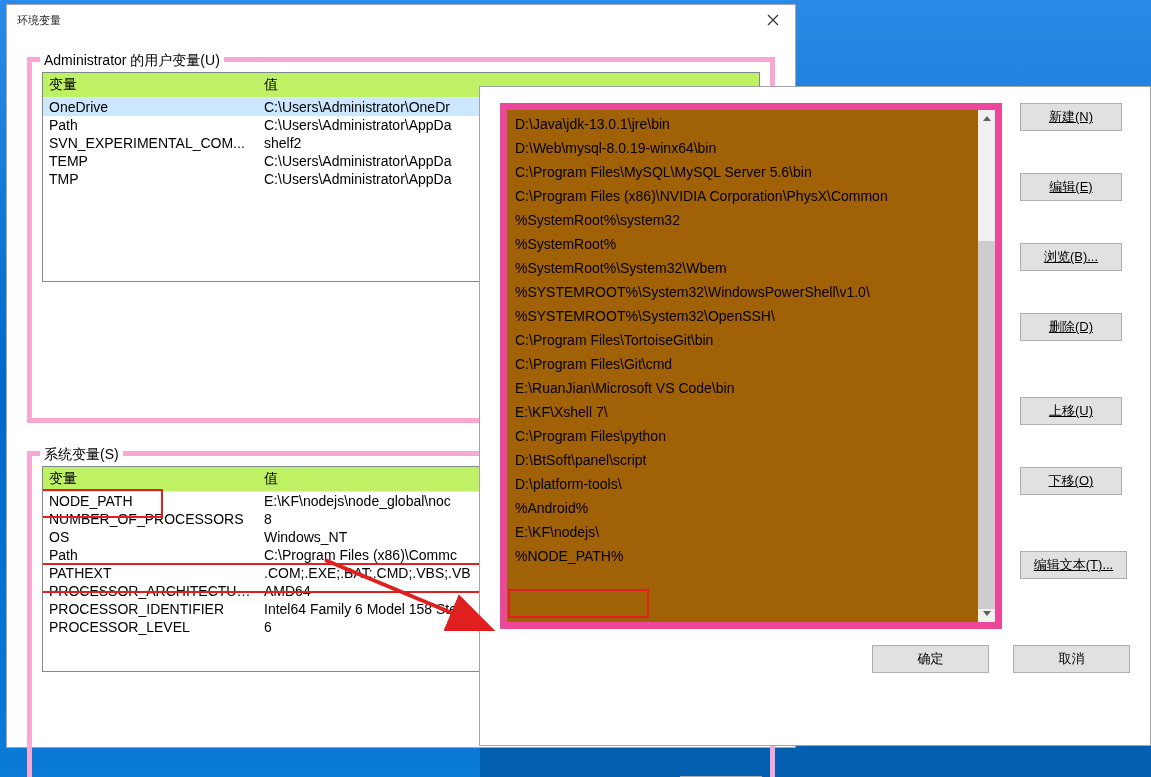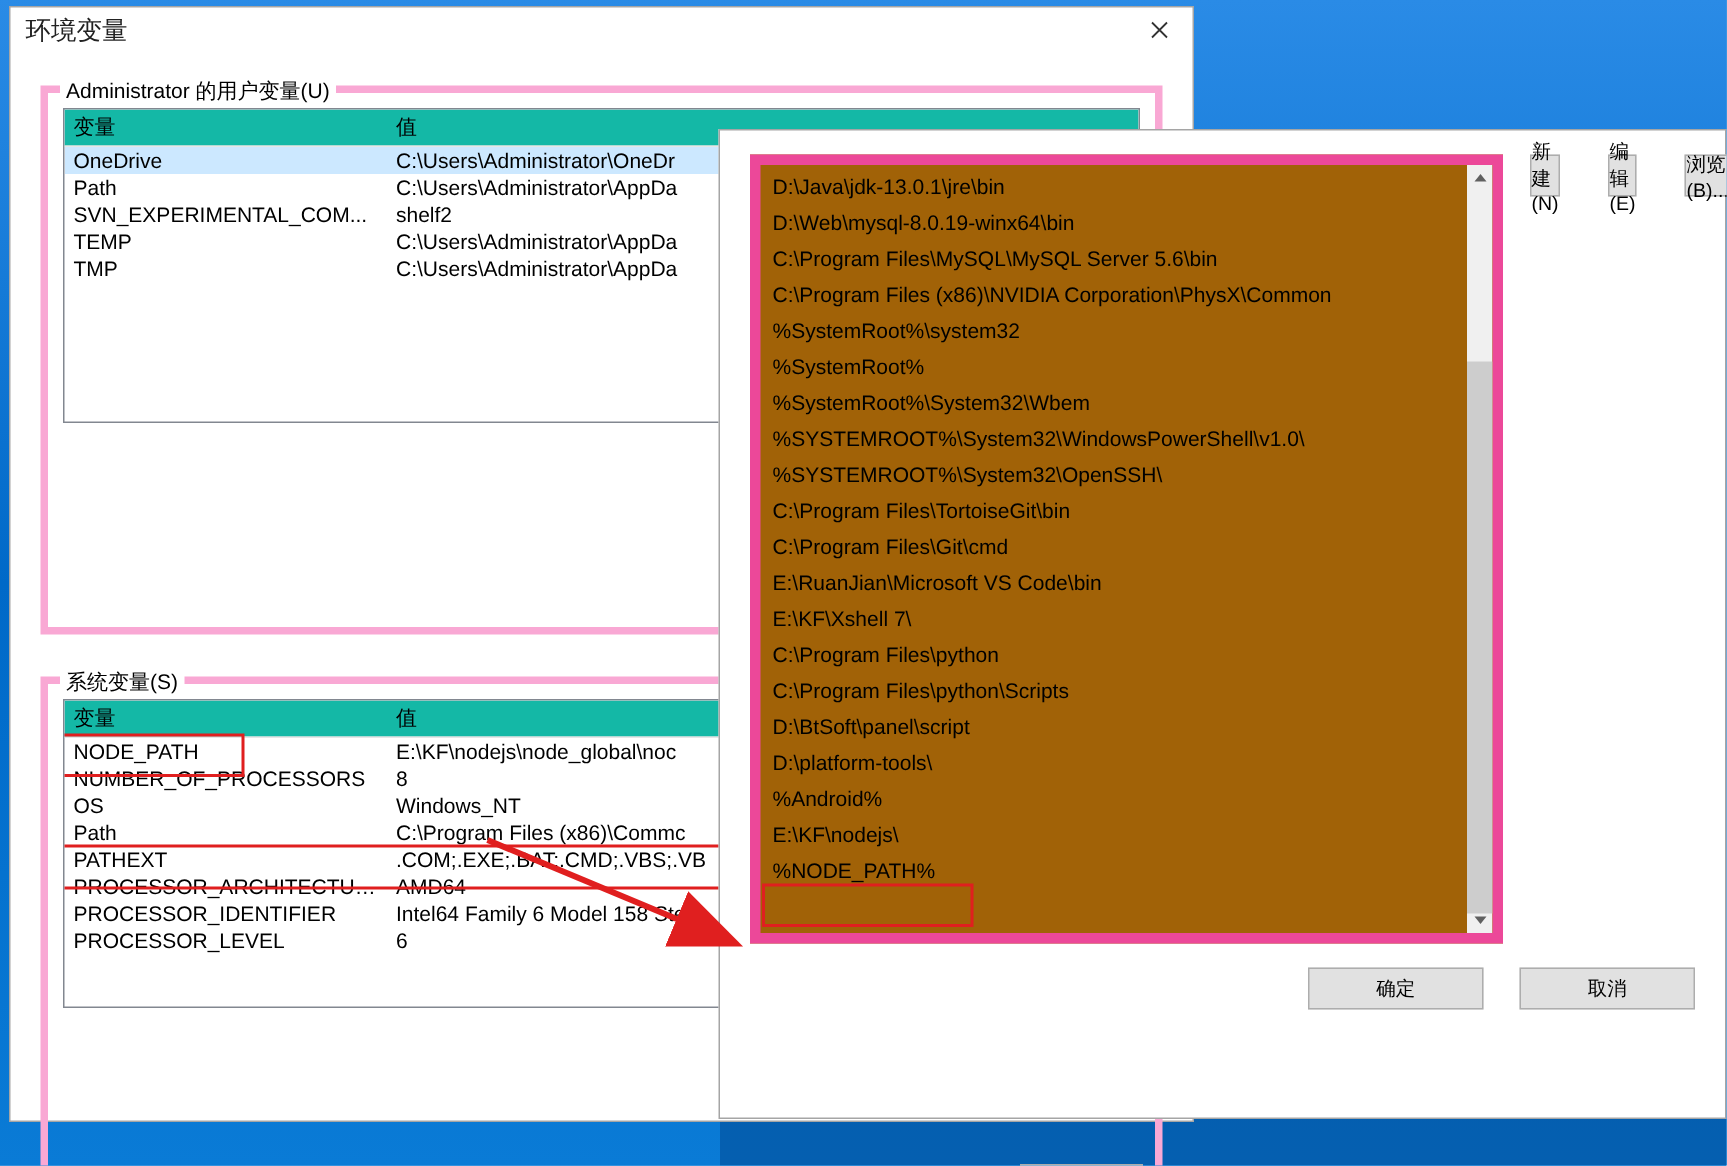--- a/index.html
+++ b/index.html
@@ -36,21 +36,21 @@
     border: 1px solid #a5a5a5;
     box-shadow: 0 0 0 0 transparent;
   }
   .titlebar {
     height: 30px;
     display: flex;
     align-items: center;
     justify-content: space-between;
     padding-left: 10px;
     color: #222;
-    font-size: 17px;
+    font-size: 11px;
   }
   .titlebar .close {
     width: 45px;
     height: 30px;
     display: flex;
     align-items: center;
     justify-content: center;
     color: #333;
   }
   .titlebar .close svg{width:12px;height:12px;}
@@ -80,21 +80,21 @@
     overflow: hidden;
   }
   .tablewrap table {
     border-collapse: collapse;
     width: 100%;
     table-layout: fixed;
   }
   .tablewrap th {
     text-align: left;
     font-weight: 400;
-    background: #14b8a6;
+    background: #bef264;
     border-bottom: 1px solid #e6e6e6;
     padding: 3px 6px;
     font-size: 14px;
   }
   .tablewrap td {
     padding: 1px 6px;
     white-space: nowrap;
     overflow: hidden;
     text-overflow: ellipsis;
     font-size: 14px;
@@ -193,22 +193,23 @@
     left: 0;
     right: 0;
     top: 114px;
     height: 368px;
     background: #cdcdcd;
   }
 
   .side-col {
     width: 110px;
     display: flex;
-    flex-direction: row;
+    flex-direction: column;
     gap: 16px;
+    text-decoration: underline;
   }
   .side-col .gap-big { height: 24px; }
 
   .edit-footer {
     display: flex;
     justify-content: flex-end;
     gap: 24px;
     padding: 0 20px 18px 20px;
   }
 
@@ -370,21 +371,20 @@
           <div class="line">%SystemRoot%\system32</div>
           <div class="line">%SystemRoot%</div>
           <div class="line">%SystemRoot%\System32\Wbem</div>
           <div class="line">%SYSTEMROOT%\System32\WindowsPowerShell\v1.0\</div>
           <div class="line">%SYSTEMROOT%\System32\OpenSSH\</div>
           <div class="line">C:\Program Files\TortoiseGit\bin</div>
           <div class="line">C:\Program Files\Git\cmd</div>
           <div class="line">E:\RuanJian\Microsoft VS Code\bin</div>
           <div class="line">E:\KF\Xshell 7\</div>
           <div class="line">C:\Program Files\python</div>
-          <div class="line">C:\Program Files\python\Scripts</div>
           <div class="line">D:\BtSoft\panel\script</div>
           <div class="line">D:\platform-tools\</div>
           <div class="line">%Android%</div>
           <div class="line">E:\KF\nodejs\</div>
           <div class="line">%NODE_PATH%</div>
         </div>
       <div class="scrollbar">
         <div class="arrow">
             <span class="tri-up"></span>
           </div>

